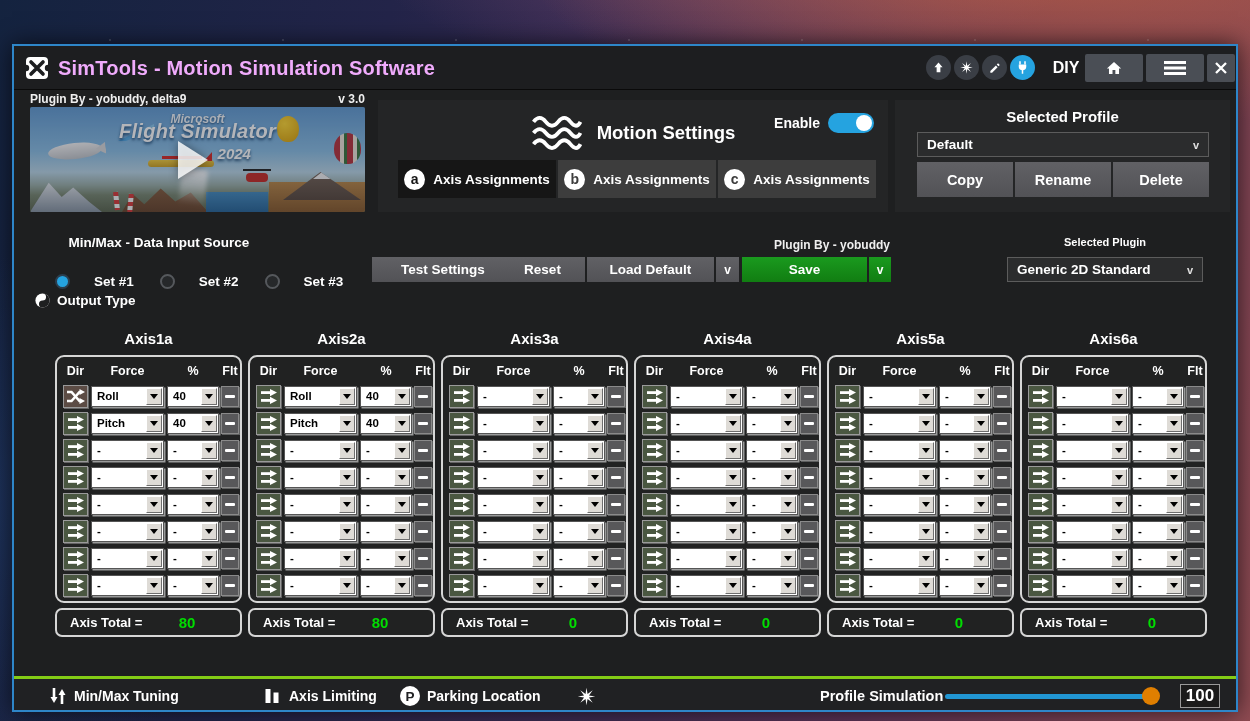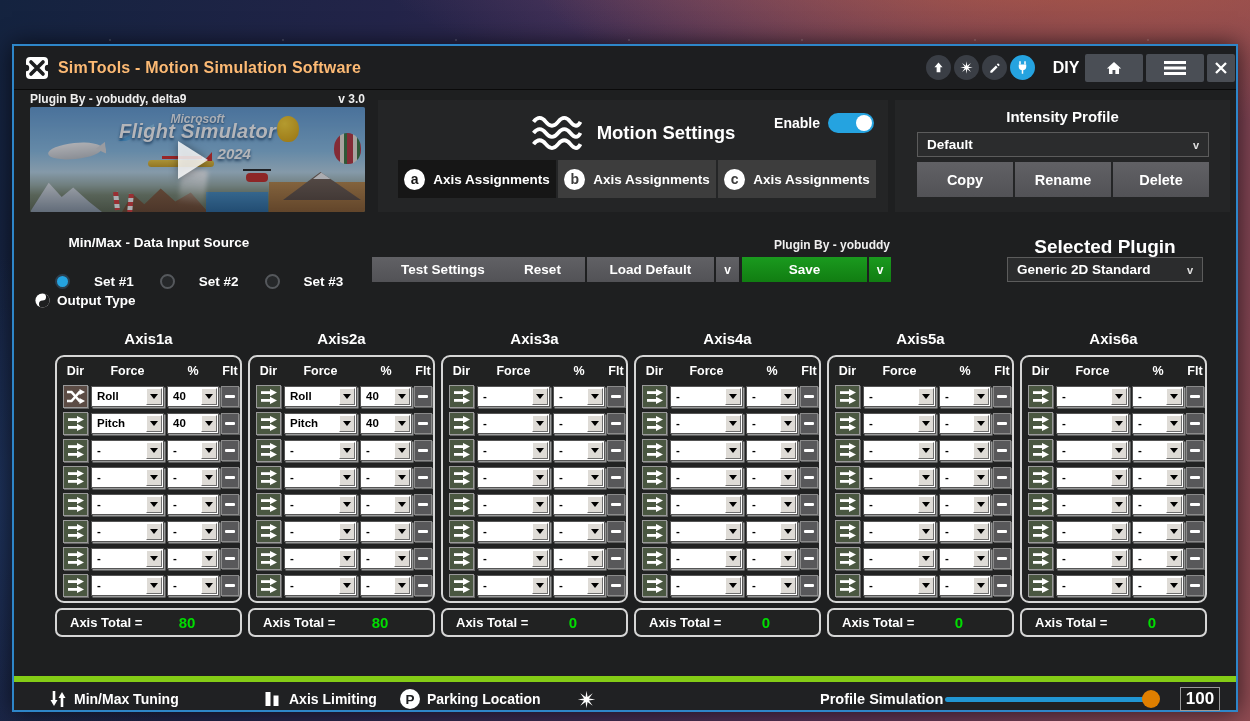--- a/index.html
+++ b/index.html
@@ -24,21 +24,21 @@
       radial-gradient(1px 1px at 90px 130px,rgba(255,255,255,.6),transparent 60%);
     background-size:200px 160px,261px 203px,173px 131px,227px 177px,307px 229px,189px 143px,251px 191px;}
 
   
   .window{position:absolute;left:12px;top:44px;width:1226px;height:668px;
     border:2px solid var(--accent,#2e86c9);background:#1e1f20;box-shadow:0 0 22px rgba(0,0,0,.65);}
 
   
   .titlebar{position:absolute;left:0;top:0;width:1222px;height:44px;background:#1d1e20;border-bottom:1px solid #0a0a0a;}
   .logo{position:absolute;left:10px;top:9px;width:26px;height:26px;}
-  .app-title{position:absolute;left:44px;top:0;line-height:44px;font-size:16px;font-weight:bold;color:#fdba74;letter-spacing:.2px;}
+  .app-title{position:absolute;left:44px;top:0;line-height:44px;font-size:20px;font-weight:bold;color:#f0abfc;letter-spacing:.2px;}
   .circ{position:absolute;top:9px;width:25px;height:25px;border-radius:50%;background:#3a3e45;display:flex;align-items:center;justify-content:center;}
   .circ.blue{background:var(--toggle-blue,#25a3e0);}
   .diy{position:absolute;left:1030px;top:0;width:44px;line-height:44px;text-align:center;font-size:16px;font-weight:bold;color:#fff;}
   .tbtn{position:absolute;top:8px;height:28px;background:#4a4e55;border-radius:2px;display:flex;align-items:center;justify-content:center;}
 
   
   .panel{position:absolute;background:#242526;}
 
   
   .plugin-by{position:absolute;left:16px;top:46px;font-size:12px;font-weight:bold;color:#efefef;}
@@ -102,21 +102,21 @@
   .radio{width:15px;height:15px;border-radius:50%;background:#26282a;border:2px solid #55585c;}
   .radio-opt.selected .radio{background:var(--toggle-blue,#25a3e0);border-color:#2b3d4d;}
   .radio-label{font-size:13.5px;font-weight:bold;color:#fff;}
 
   
   .act{position:absolute;top:211px;height:25px;font-size:13.5px;}
   .btn-green{background:linear-gradient(#1a9a1e,var(--save-green,#117d12));}
   .plugin-by2{position:absolute;left:676px;top:192px;width:200px;text-align:right;font-size:12px;font-weight:bold;color:#efefef;}
 
   
-  .spl-title{position:absolute;left:993px;top:190px;width:196px;text-align:center;font-size:19px;font-weight:bold;color:#fff;}
+  .spl-title{position:absolute;left:993px;top:190px;width:196px;text-align:center;font-size:11px;font-weight:bold;color:#fff;}
   .spl-select{left:993px;top:211px;width:196px;height:25px;}
 
   
   .output-type{position:absolute;left:20px;top:246px;display:flex;align-items:center;gap:6px;}
   .ot-label{font-size:13.5px;font-weight:bold;color:#fff;}
 
   
   .axis-grid{position:absolute;left:0;top:0;}
   .axis-col{position:absolute;top:284px;width:187px;}
   .axis-name{height:25px;text-align:center;font-size:15px;font-weight:bold;color:#fff;}
@@ -137,21 +137,21 @@
   .combo .val{position:absolute;left:5px;top:0;line-height:19px;font-size:11.5px;font-weight:bold;color:#000;}
   .arrow-btn{position:absolute;right:1px;top:1px;bottom:1px;width:16px;background:#dedbd6;border:1px solid;border-color:#fff #6e6e6e #6e6e6e #fff;display:flex;align-items:center;justify-content:center;}
   .tri{width:0;height:0;border-left:4px solid transparent;border-right:4px solid transparent;border-top:5px solid #000;}
   .flt{position:absolute;left:164px;top:3px;width:18px;height:21px;background:#58585a;border:1px solid #8a8a8a;box-shadow:1px 1px 0 rgba(255,255,255,.28);display:flex;align-items:center;justify-content:center;}
   .minus{width:10px;height:3px;background:#fff;border-radius:1px;}
   .axis-total{margin-top:5px;position:relative;width:187px;height:29px;border:2px solid #d6d6d6;border-radius:7px;background:#212222;}
   .at-label{position:absolute;left:13px;top:5px;font-size:13px;font-weight:bold;color:#fff;}
   .at-value{position:absolute;left:100px;top:4px;width:60px;text-align:center;font-size:15px;font-weight:bold;color:var(--total-green,#00dd00);}
 
   
-  .footer{position:absolute;left:0;top:630px;width:1222px;height:34px;background:#202123;border-top:6px solid #84cc16;}
+  .footer{position:absolute;left:0;top:630px;width:1222px;height:34px;background:#202123;border-top:3px solid #84cc16;}
   .f-label{position:absolute;top:0;line-height:34px;font-size:14px;font-weight:bold;color:#fff;white-space:nowrap;}
   .f-icon{position:absolute;top:7px;}
   .slider-track{position:absolute;left:931px;top:15px;width:212px;height:5px;border-radius:3px;background:var(--slider-blue,#2196d3);}
   .slider-thumb{position:absolute;left:1128px;top:8px;width:18px;height:18px;border-radius:50%;background:var(--slider-orange,#e07f00);}
   .intensity-box{position:absolute;left:1166px;top:5px;width:40px;height:24px;border:1px solid #9a9a9a;background:#1b1b1b;color:#fff;font-size:17px;font-weight:bold;display:flex;align-items:center;justify-content:center;}
 </style>
 </head>
 <body>
 
 <div class="stage">
@@ -260,21 +260,21 @@
           <span class="tab-label">Axis Assignments</span>
         </div>
         <div class="tab">
           <span class="tab-letter">c</span>
           <span class="tab-label">Axis Assignments</span>
         </div>
       </div>
     </div>
 
     <div class="panel sp-panel">
-      <div class="sp-title">Intensity Profile</div>
+      <div class="sp-title">Selected Profile</div>
       <div class="dark-select sp-select">
         <span>Default</span>
         <span class="v">v</span>
       </div>
       <div class="sp-btns">
         <div class="btn">Copy</div>
         <div class="btn">Rename</div>
         <div class="btn">Delete</div>
       </div>
     </div>

